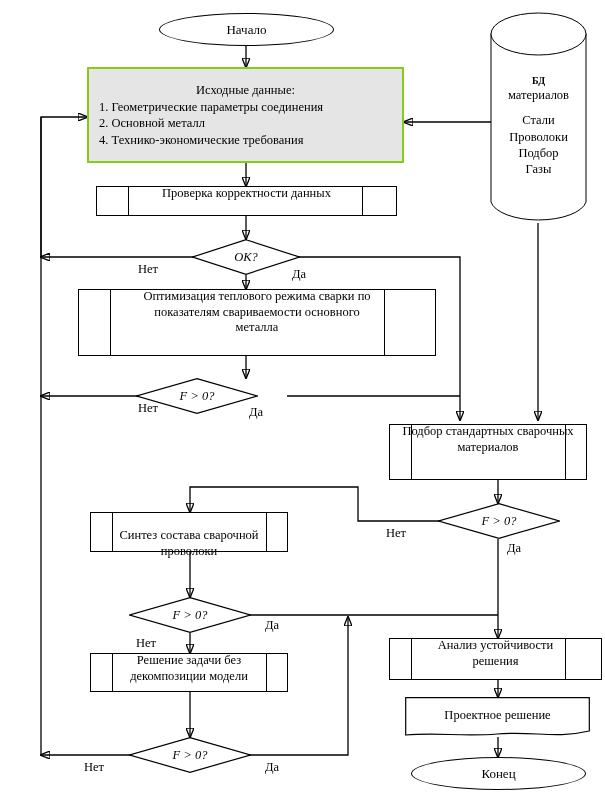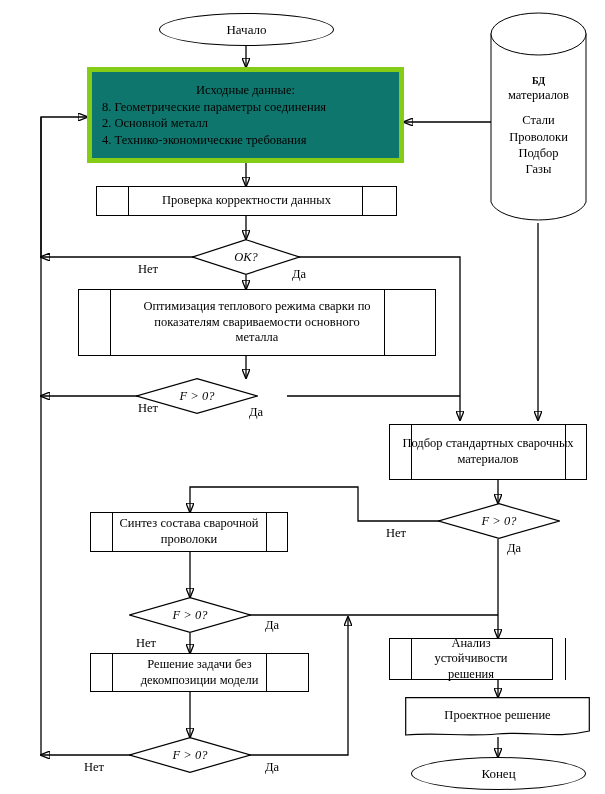--- a/index.html
+++ b/index.html
@@ -10,31 +10,31 @@
     font-family:"Liberation Serif","DejaVu Serif",serif;
     overflow:hidden;
   }
   
   .node{position:absolute;box-sizing:border-box;display:flex;align-items:center;justify-content:center;text-align:center;color:#000;}
   .terminator{
     border:1px solid #000;border-radius:50%/50%;
     background:#fff;
   }
   .process{
-    border:5px solid #84cc16;background:#0f766e;
+    border:2px solid #84cc16;background:#e5e5e5;
   }
   .predef{background:#fff;}
   .predef .pbody{
     position:absolute;inset:0;border:1px solid #000;box-sizing:border-box;background:#fff;
   }
   .predef .pbar{
     position:absolute;top:0;bottom:0;width:0;border-left:1px solid #000;
   }
   .predef .ptext{
-    position:absolute;inset:0;display:flex;align-items:center;justify-content:center;
+    position:absolute;inset:0;display:flex;align-items:flex-start;justify-content:center;
     text-align:center;line-height:1.25;z-index:2;
   }
   .decision{background:transparent;}
   .decision .dtext{
     position:absolute;inset:0;display:flex;align-items:center;justify-content:center;z-index:2;font-style:italic;
   }
   .decision svg{position:absolute;inset:0;}
   .db{background:transparent;}
   .db svg{position:absolute;inset:0;}
   .db .dbtext{position:absolute;inset:0;z-index:2;display:flex;flex-direction:column;align-items:center;justify-content:flex-start;}
@@ -108,21 +108,21 @@
 
     <line x1="498" y1="737" x2="498" y2="757" marker-end="url(#ah)"></line>
   </svg>
 
   <div class="node terminator" style="left:159px;top:13px;width:175px;height:33px;font-size:13px;">
     <span>Начало</span>
   </div>
 
   <div class="node process" style="left:87px;top:67px;width:317px;height:96px;flex-direction:column;align-items:flex-start;justify-content:center;padding:4px 10px;font-size:12.5px;line-height:1.32;">
     <div style="width:100%;text-align:center;">Исходные данные:</div>
-    <div>8. Геометрические параметры соединения</div>
+    <div>1. Геометрические параметры соединения</div>
     <div>2. Основной металл</div>
     <div>4. Технико-экономические требования</div>
   </div>
 
   <div class="node db" style="left:490px;top:12px;width:97px;height:212px;">
     <svg viewBox="0 0 97 212" preserveAspectRatio="none">
       <path class="thin" d="M1,22 A48,21 0 0 1 96,22 L96,190 A48,21 0 0 1 1,190 Z" fill="#fff" stroke="#000" stroke-width="1"></path>
       <ellipse class="thin" cx="48.5" cy="22" rx="47.5" ry="21" fill="#fff" stroke="#000" stroke-width="1"></ellipse>
     </svg>
     <div class="dbtext" style="padding-top:62px;font-size:12.5px;line-height:1.3;">
@@ -225,21 +225,21 @@
       <span>F &gt; 0?</span>
     </div>
   </div>
   <div class="edgelabel" style="left:136px;top:636px;font-size:12.5px;">
     <span>Нет</span>
   </div>
   <div class="edgelabel" style="left:265px;top:618px;font-size:12.5px;">
     <span>Да</span>
   </div>
 
-  <div class="node predef" style="left:90px;top:653px;width:219px;height:39px;">
+  <div class="node predef" style="left:90px;top:653px;width:198px;height:39px;">
     <div class="pbody"></div>
     <div class="pbar" style="left:22px;"></div>
     <div class="pbar" style="left:176px;"></div>
     <div class="ptext" style="font-size:12.5px;padding:0 26px;">
       <span>Решение задачи без декомпозиции модели</span>
     </div>
   </div>
 
   <div class="node decision" style="left:129px;top:737px;width:122px;height:36px;">
     <svg viewBox="0 0 122 36" preserveAspectRatio="none">
@@ -249,21 +249,21 @@
       <span>F &gt; 0?</span>
     </div>
   </div>
   <div class="edgelabel" style="left:84px;top:760px;font-size:12.5px;">
     <span>Нет</span>
   </div>
   <div class="edgelabel" style="left:265px;top:760px;font-size:12.5px;">
     <span>Да</span>
   </div>
 
-  <div class="node predef" style="left:389px;top:638px;width:164px;height:42px;">
+  <div class="node predef" style="left:389px;top:638px;width:213px;height:42px;">
     <div class="pbody"></div>
     <div class="pbar" style="left:22px;"></div>
     <div class="pbar" style="left:176px;"></div>
     <div class="ptext" style="font-size:12.5px;padding:0 26px;">
       <span>Анализ устойчивости решения</span>
     </div>
   </div>
 
   <div class="node doc" style="left:405px;top:697px;width:185px;height:42px;">
     <svg viewBox="0 0 185 42" preserveAspectRatio="none">

